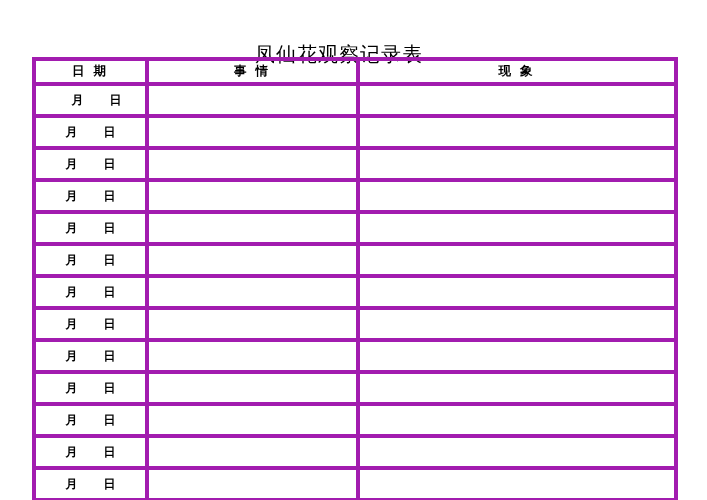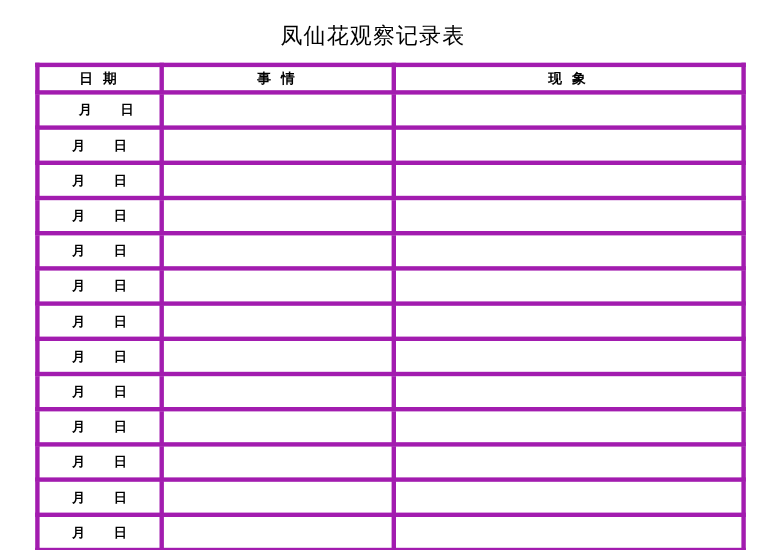--- a/index.html
+++ b/index.html
@@ -16,21 +16,21 @@
   }
   .page {
     position: relative;
     width: 707px;
     height: 500px;
     box-sizing: border-box;
   }
   .header {
     position: absolute;
     left: 0;
-    top: 19px;
+    top: 41px;
     width: 678px;
     height: 28px;
     display: flex;
     align-items: baseline;
     justify-content: center;
   }
   .doc-title {
     font-size: 20px;
     letter-spacing: 1px;
     white-space: nowrap;

